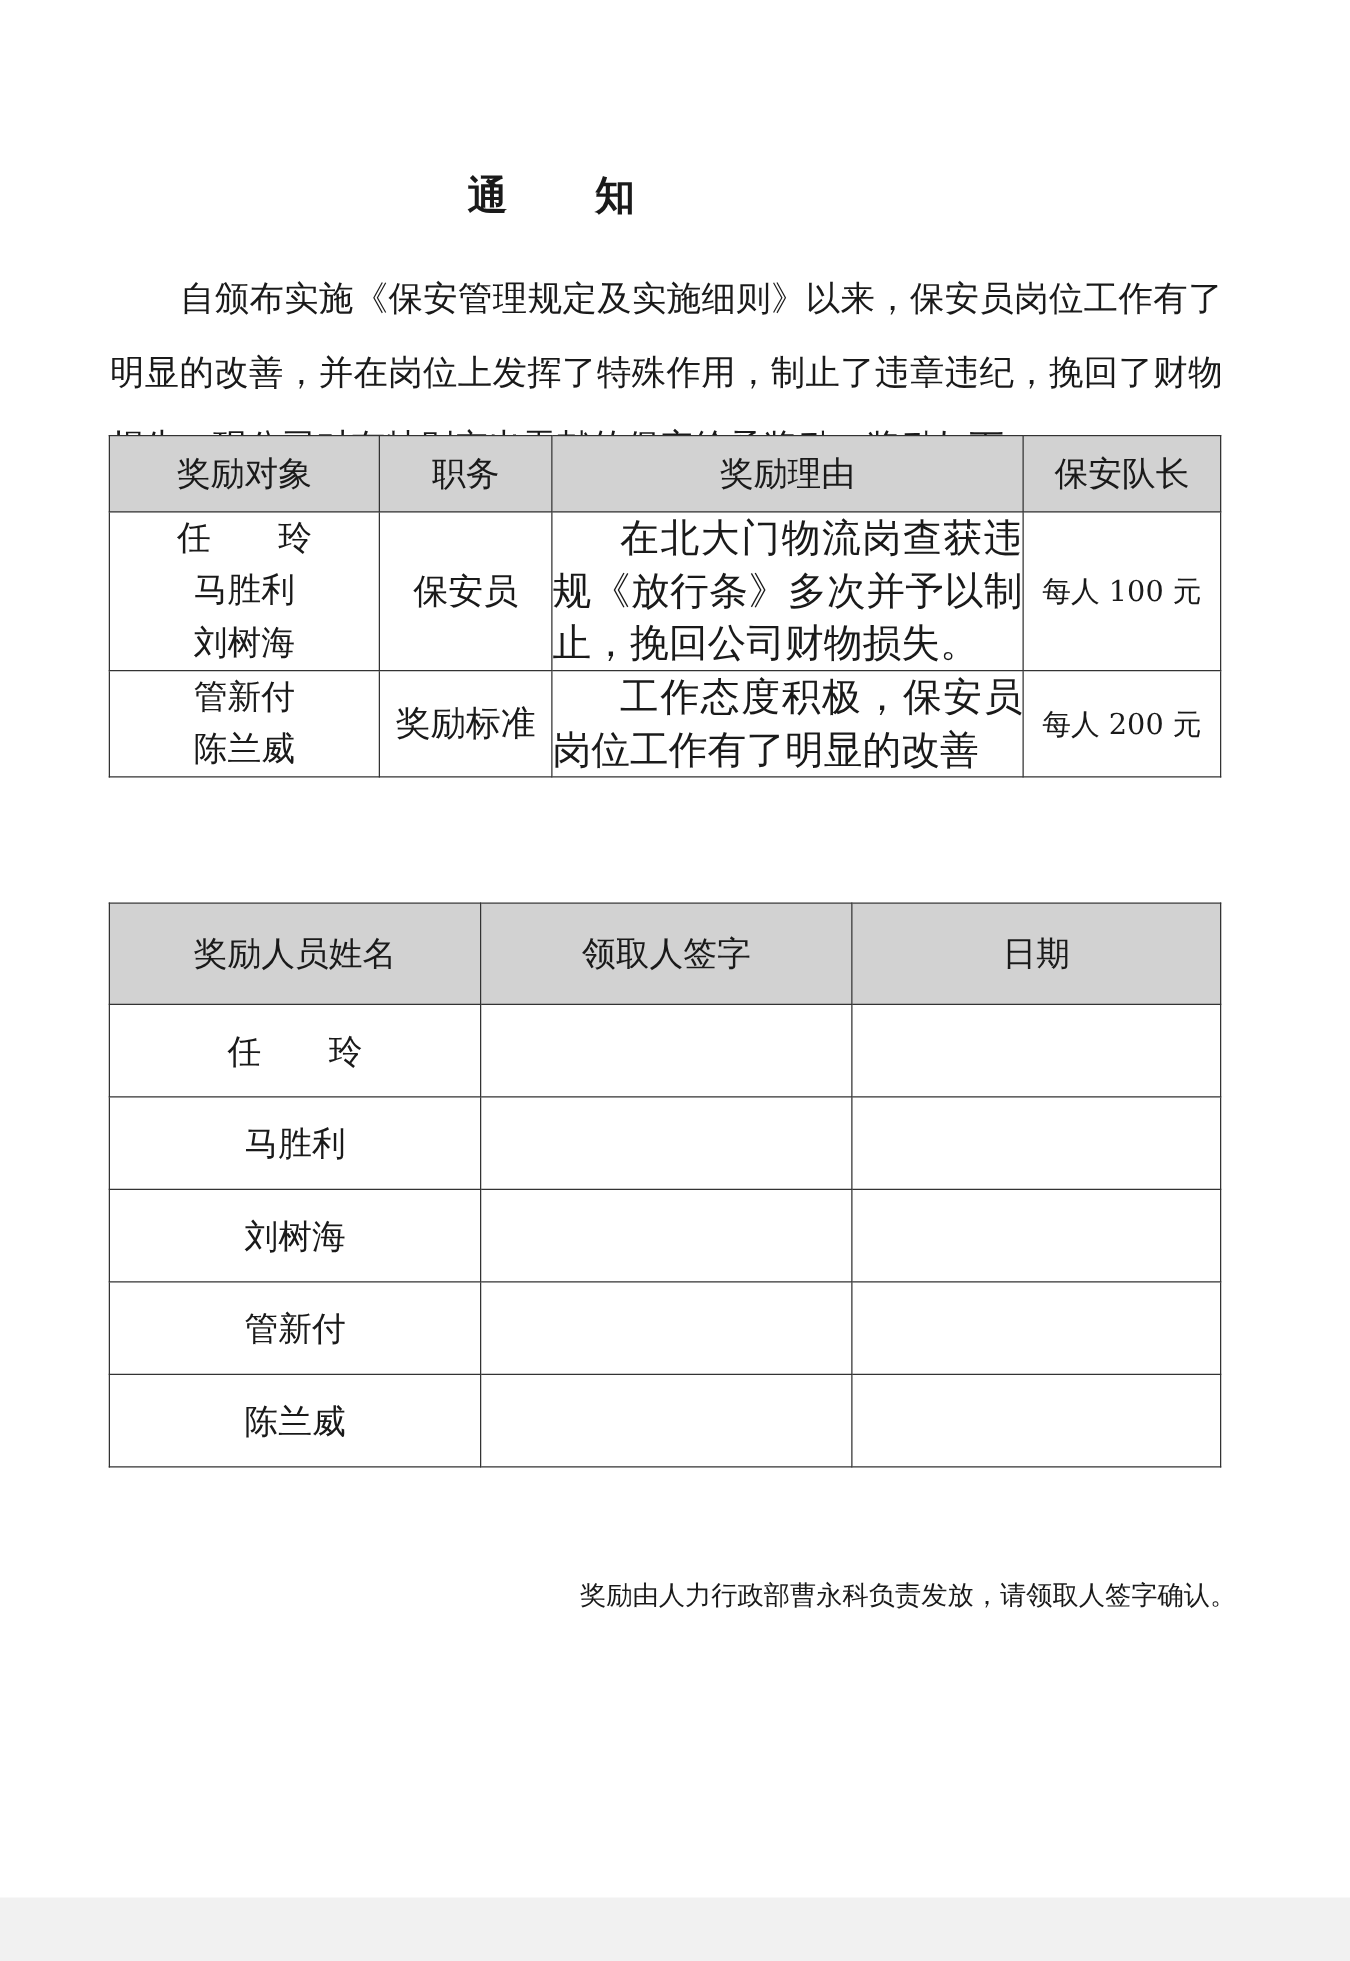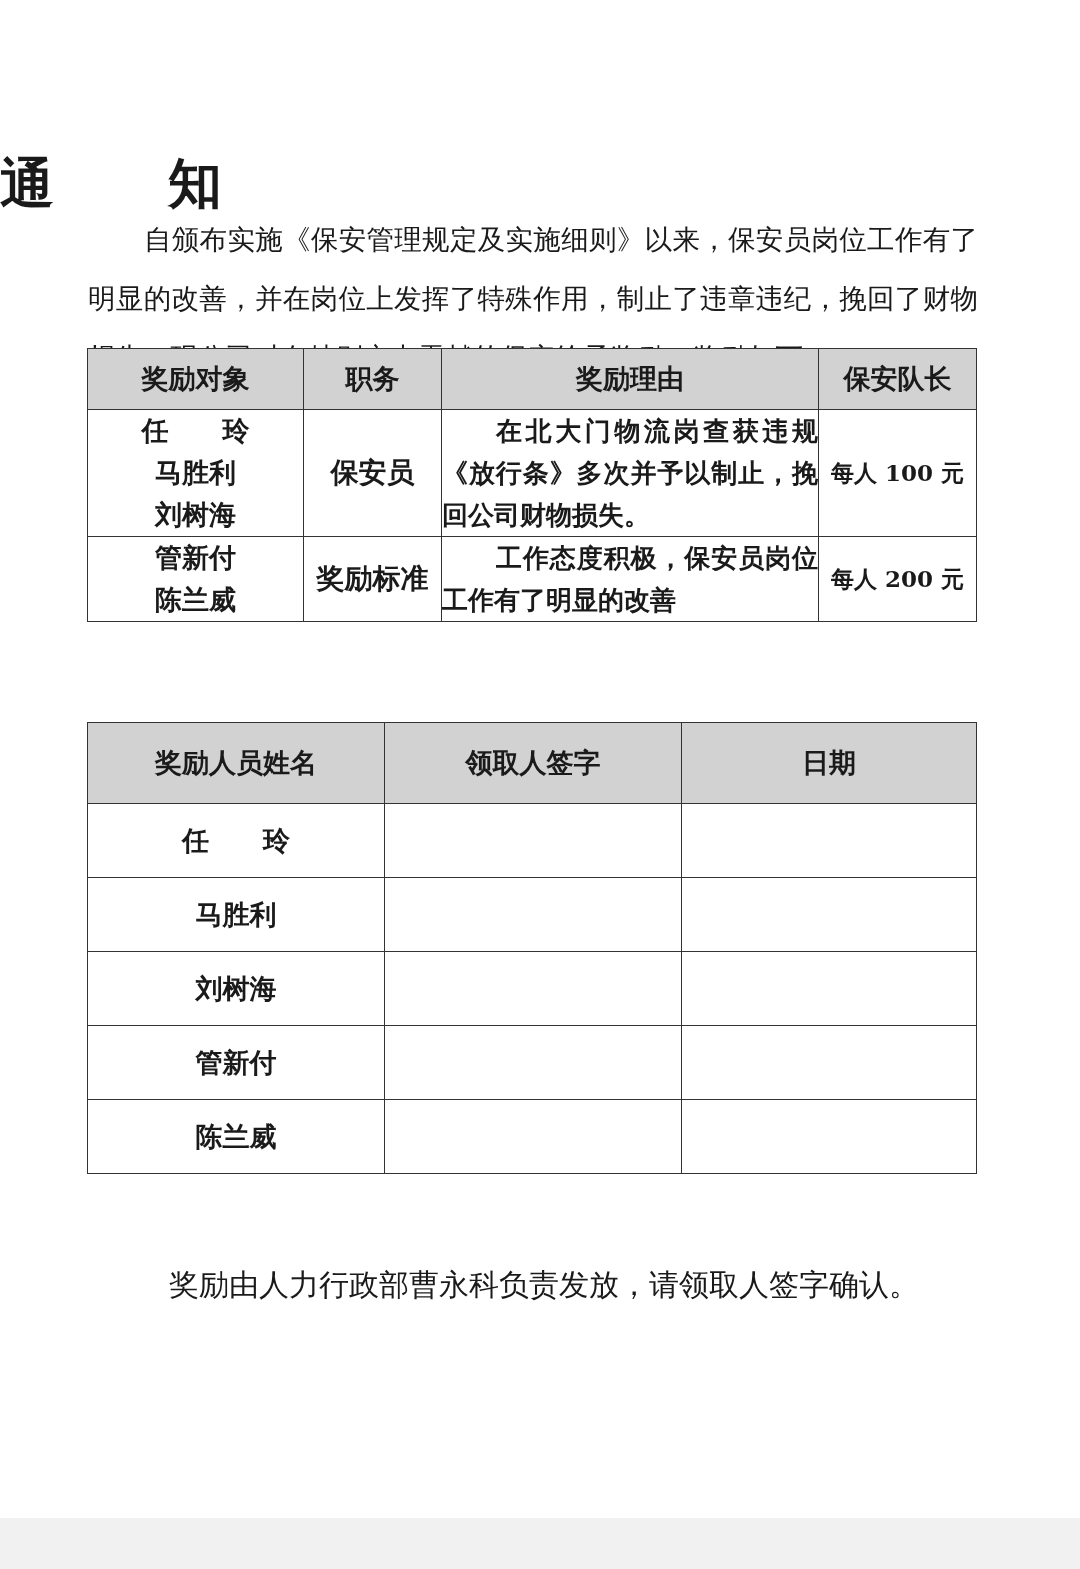--- a/index.html
+++ b/index.html
@@ -32,22 +32,22 @@
     height: 51px;
     background: #f1f1f1;
   }
 
   
   .doc-title {
     position: absolute;
     left: 0;
     top: 118px;
     width: 884px;
-    text-align: left;
-    font-size: 54px;
+    text-align: center;
+    font-size: 32px;
     font-weight: bold;
     letter-spacing: 2px;
     line-height: 1.1;
     white-space: pre;
   }
 
   
   .intro {
     position: absolute;
     left: 88px;
@@ -64,21 +64,21 @@
   table.doc-table {
     position: absolute;
     border-collapse: collapse;
     table-layout: fixed;
     background: #ffffff;
   }
   table.doc-table td,
   table.doc-table th {
     border: 1.6px solid #333333;
     padding: 0;
-    font-weight: bold;
+    font-weight: normal;
     vertical-align: middle;
     background: #ffffff;
   }
   .hdr-cell {
     background: #d2d2d2 !important;
     font-weight: bold;
     text-align: center;
     font-size: 27px;
     height: 60px;
   }
@@ -99,21 +99,21 @@
     font-size: 27px;
     line-height: 42px;
     padding: 16px 0 16px 0;
     white-space: pre-line;
   }
   .title-cell {
     text-align: center;
     font-size: 28px;
   }
   .reason-cell {
-    font-size: 26px;
+    font-size: 31px;
     line-height: 42px;
     text-align: justify;
     text-justify: inter-character;
     text-indent: 54px;
     padding: 16px 11px 16px 11px;
   }
   .amount-cell {
     text-align: center;
     font-size: 23px;
     white-space: nowrap;
@@ -136,23 +136,23 @@
     white-space: pre;
   }
   .sig-blank-cell { height: 73px; }
 
   
   .footer-note {
     position: absolute;
     left: 99px;
     top: 1235px;
     width: 890px;
-    font-size: 30px;
+    font-size: 21px;
     line-height: 40px;
-    text-align: center;
+    text-align: right;
   }
 </style>
 </head>
 <body>
 
 <div class="page">
 
   <h1 class="doc-title">通　　知</h1>
 
   <p class="intro">自颁布实施《保安管理规定及实施细则》以来，保安员岗位工作有了明显的改善，并在岗位上发挥了特殊作用，制止了违章违纪，挽回了财物损失。现公司对有特别突出贡献的保安给予奖励，奖励如下：</p>

